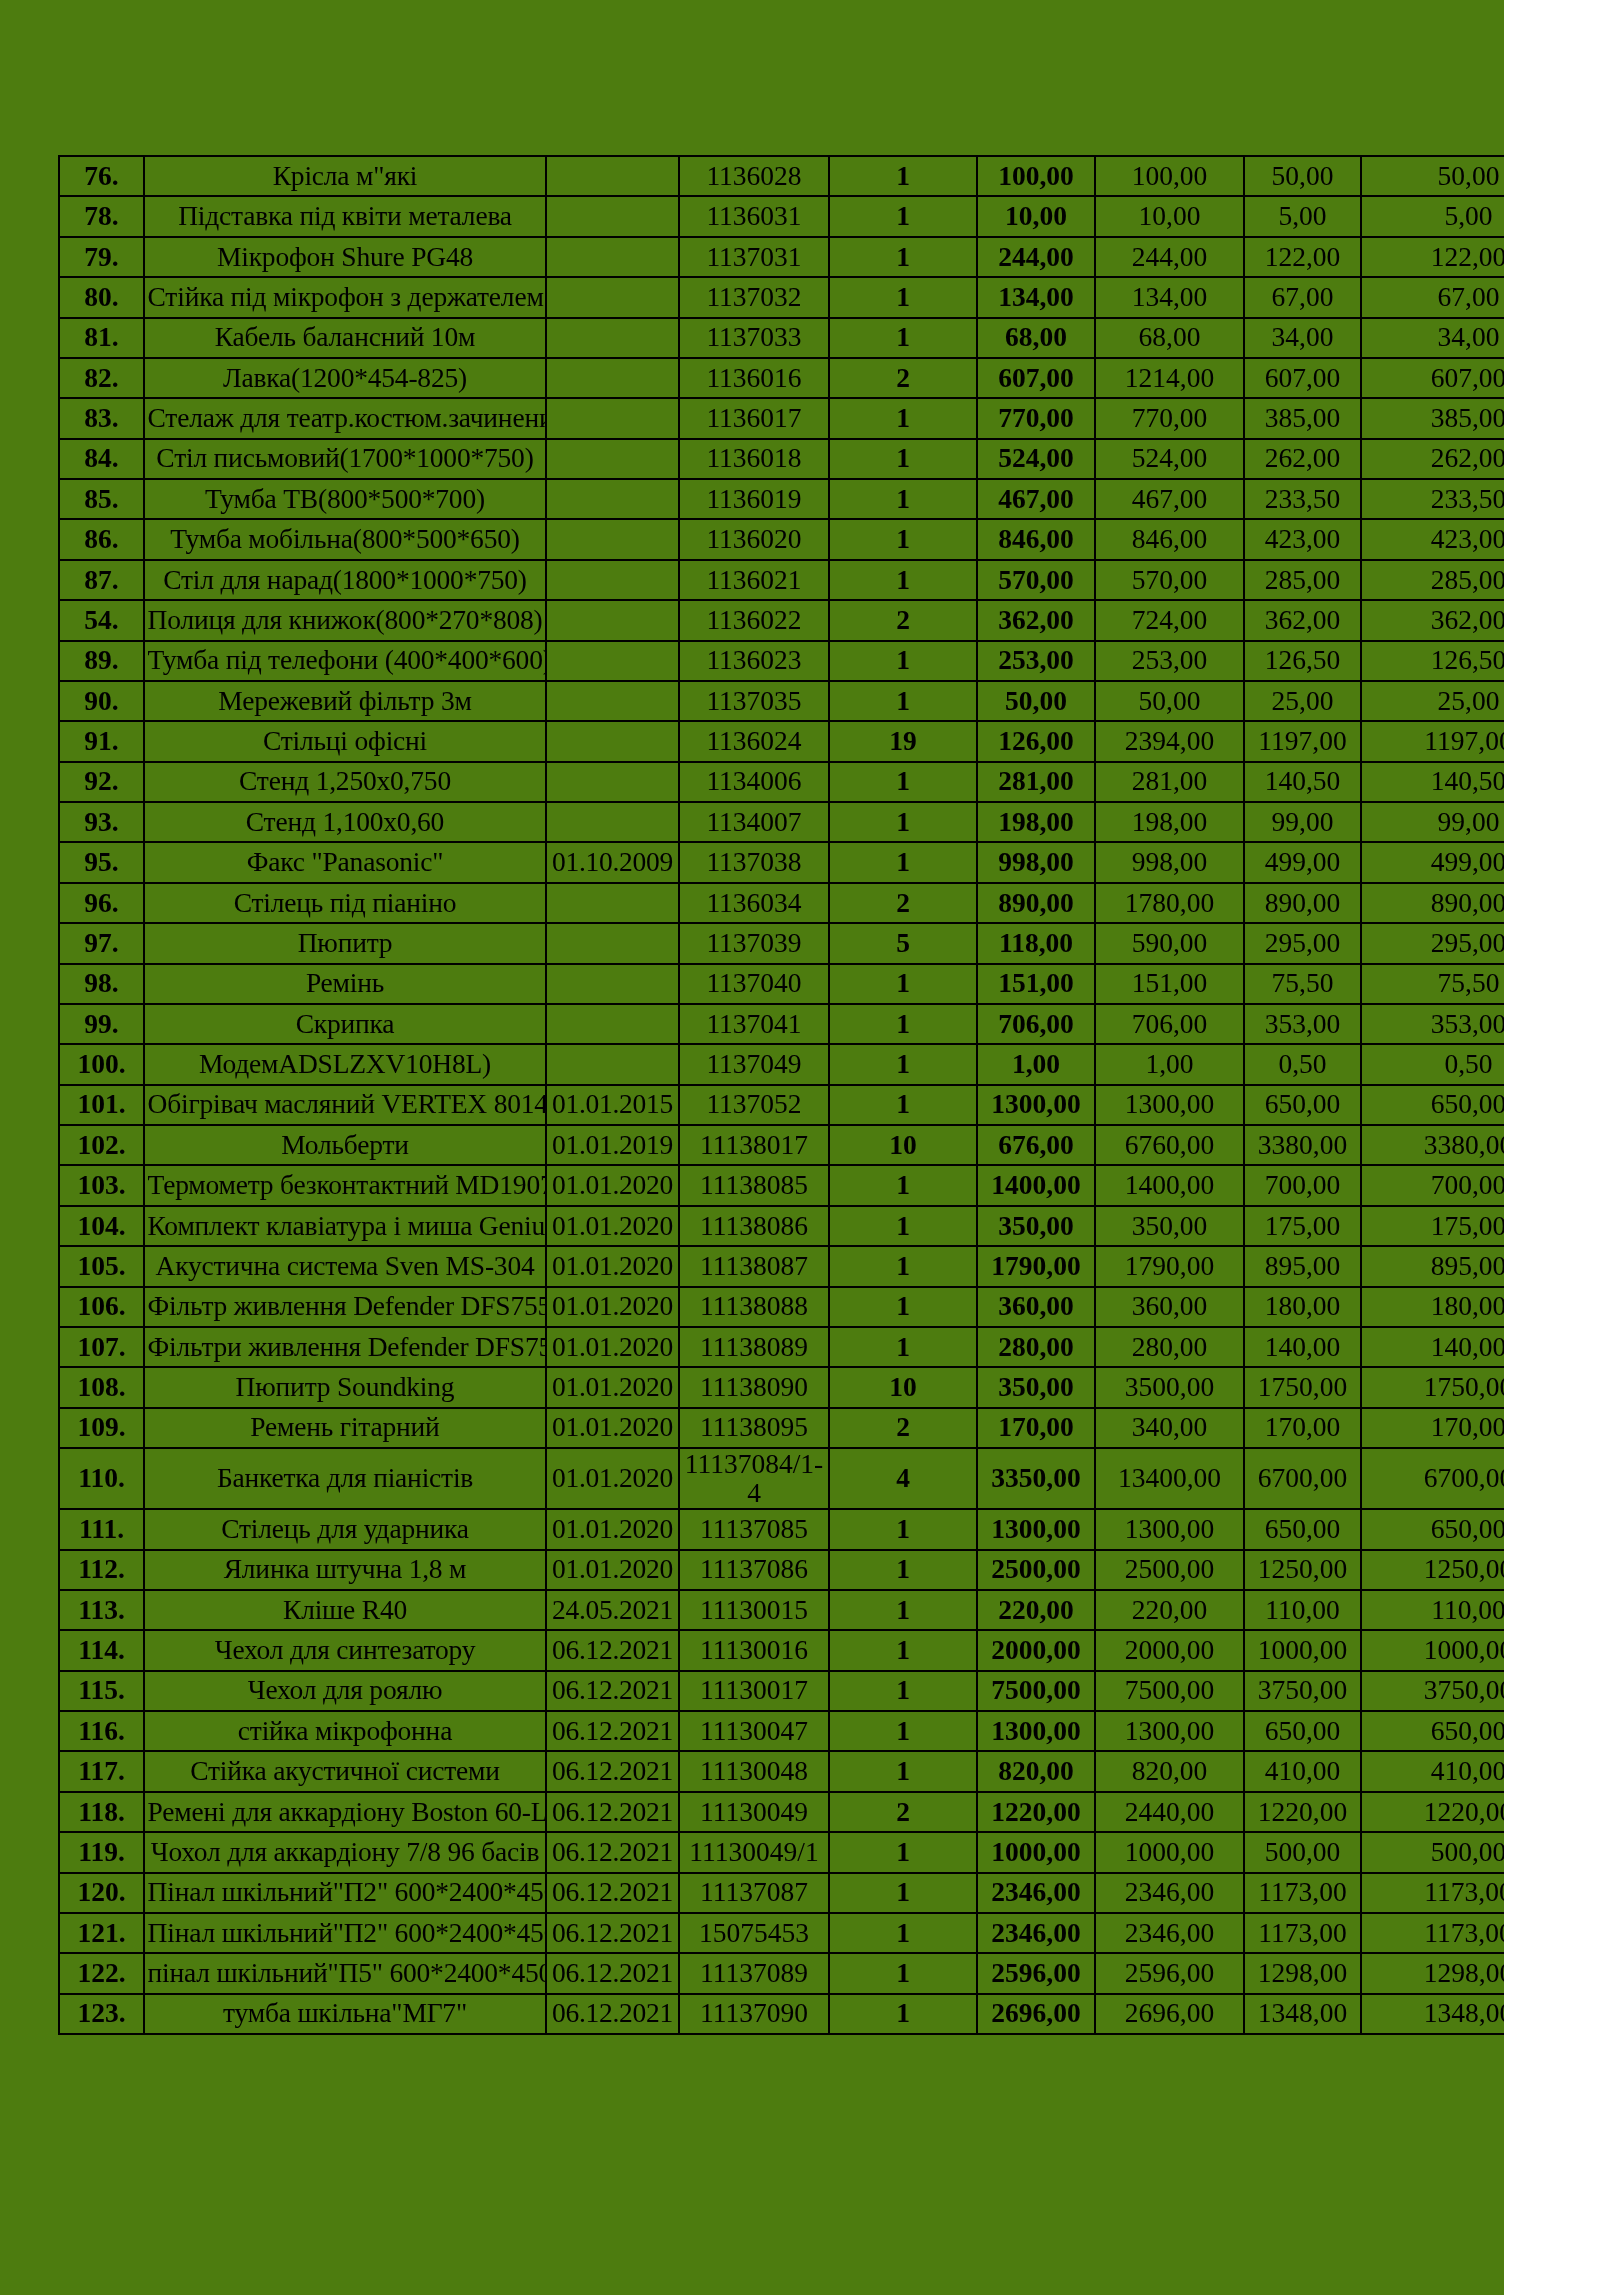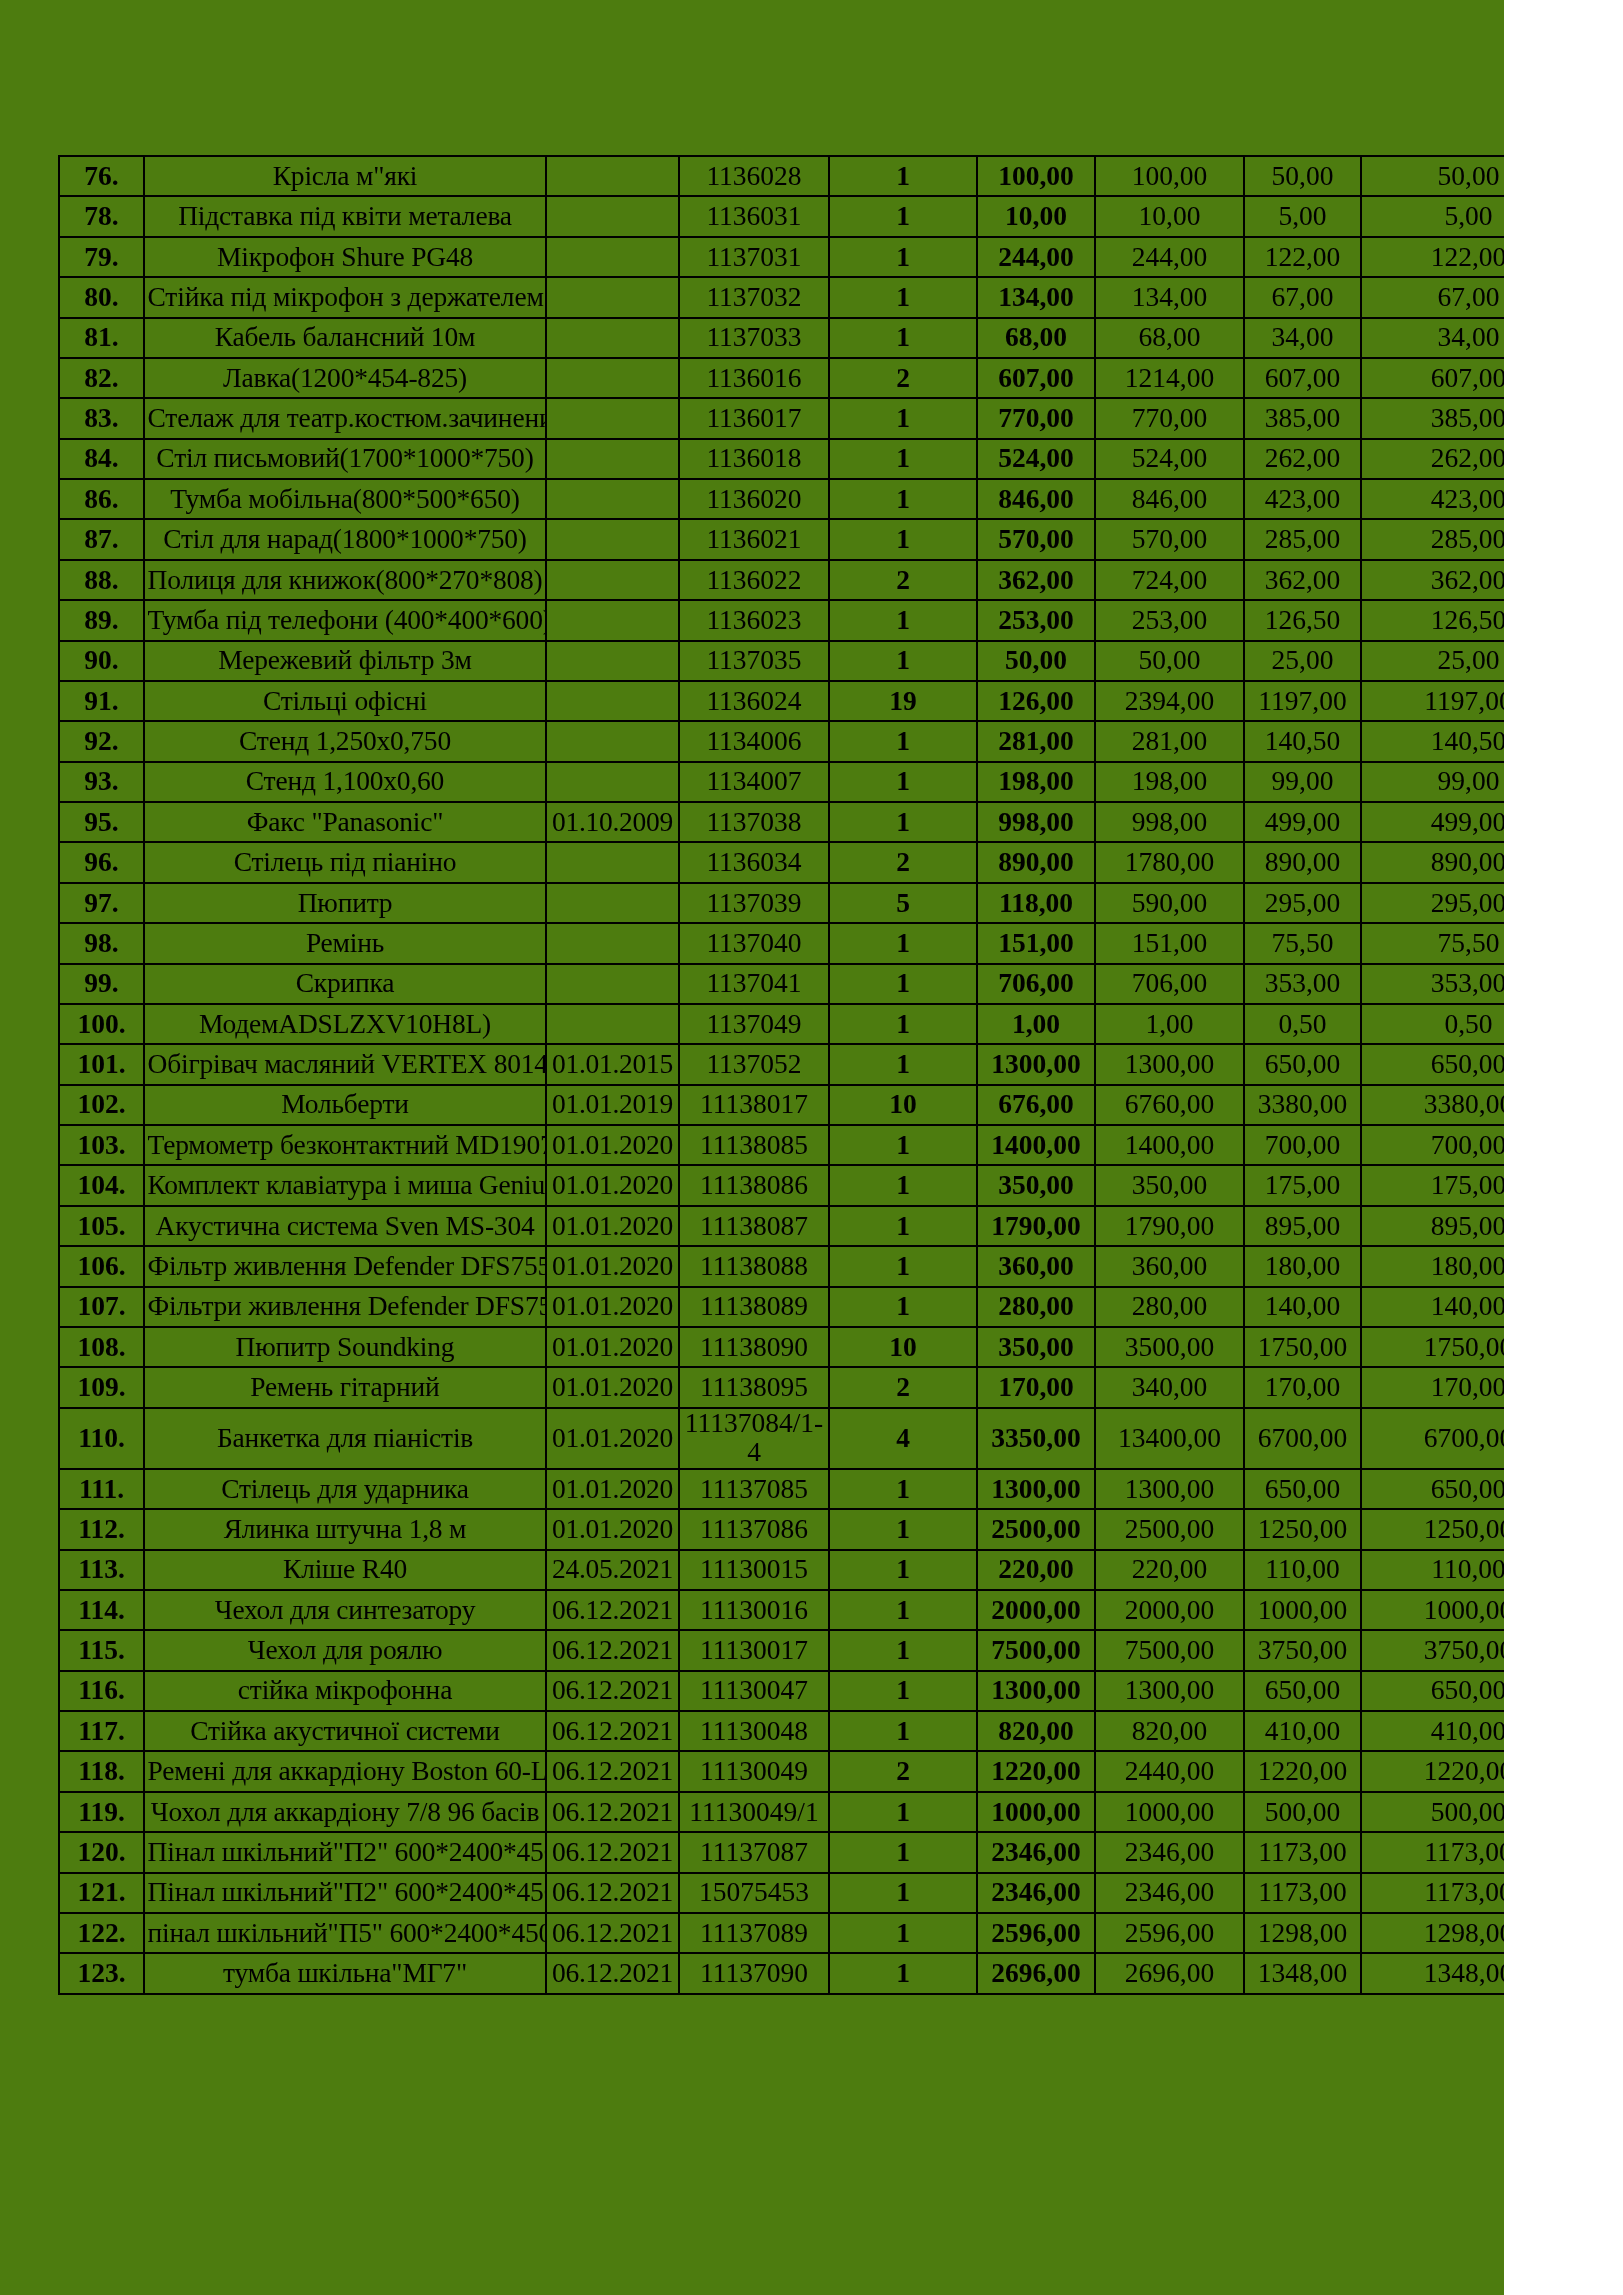--- a/index.html
+++ b/index.html
@@ -176,20 +176,31 @@
           <td class="c-name">Стіл письмовий(1700*1000*750)</td>
           <td class="c-date"></td>
           <td class="c-inv">1136018</td>
           <td class="c-qty">1</td>
           <td class="c-price">524,00</td>
           <td class="c-total">524,00</td>
           <td class="c-wear">262,00</td>
           <td class="c-resid">262,00</td>
         </tr>
 
+        <tr>
+          <td class="c-num">85.</td>
+          <td class="c-name">Тумба ТВ(800*500*700)</td>
+          <td class="c-date"></td>
+          <td class="c-inv">1136019</td>
+          <td class="c-qty">1</td>
+          <td class="c-price">467,00</td>
+          <td class="c-total">467,00</td>
+          <td class="c-wear">233,50</td>
+          <td class="c-resid">233,50</td>
+        </tr>
 
         <tr>
           <td class="c-num">86.</td>
           <td class="c-name">Тумба мобільна(800*500*650)</td>
           <td class="c-date"></td>
           <td class="c-inv">1136020</td>
           <td class="c-qty">1</td>
           <td class="c-price">846,00</td>
           <td class="c-total">846,00</td>
           <td class="c-wear">423,00</td>
@@ -202,21 +213,21 @@
           <td class="c-date"></td>
           <td class="c-inv">1136021</td>
           <td class="c-qty">1</td>
           <td class="c-price">570,00</td>
           <td class="c-total">570,00</td>
           <td class="c-wear">285,00</td>
           <td class="c-resid">285,00</td>
         </tr>
 
         <tr>
-          <td class="c-num">88.</td>
+          <td class="c-num">54.</td>
           <td class="c-name">Полиця для книжок(800*270*808)</td>
           <td class="c-date"></td>
           <td class="c-inv">1136022</td>
           <td class="c-qty">2</td>
           <td class="c-price">362,00</td>
           <td class="c-total">724,00</td>
           <td class="c-wear">362,00</td>
           <td class="c-resid">362,00</td>
         </tr>
 

